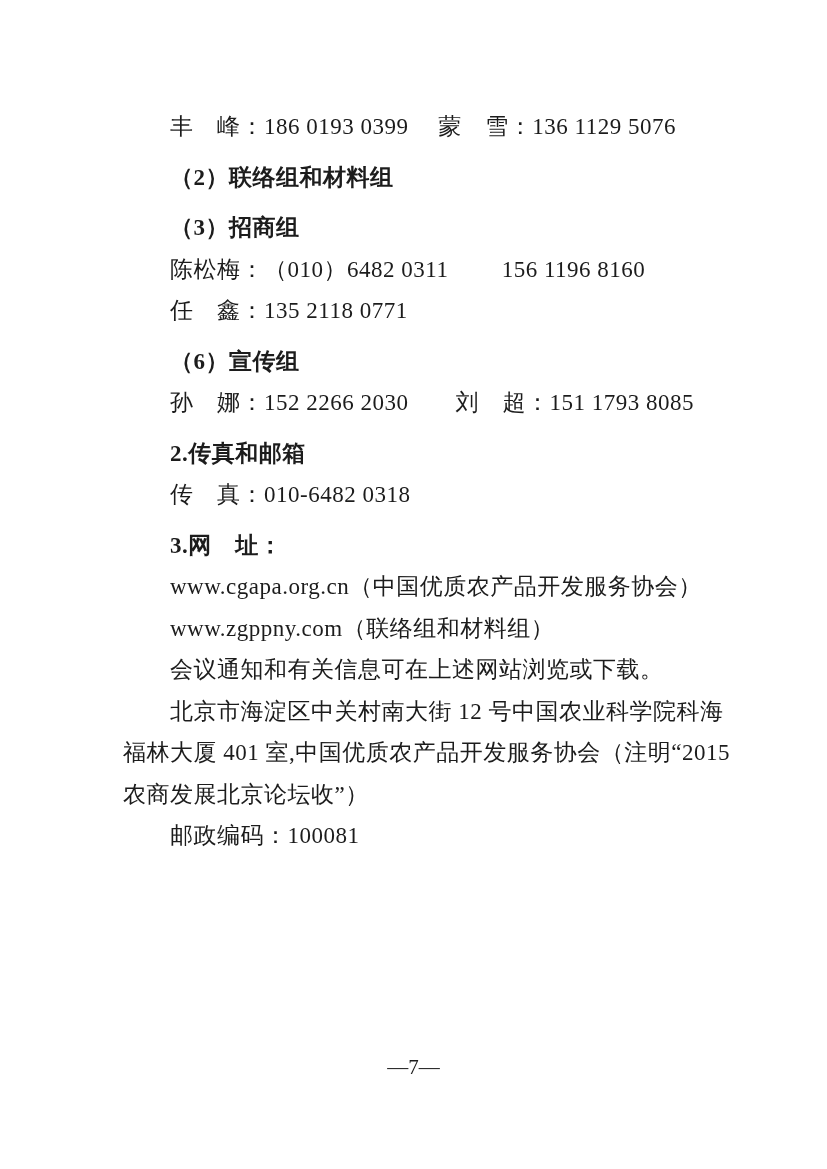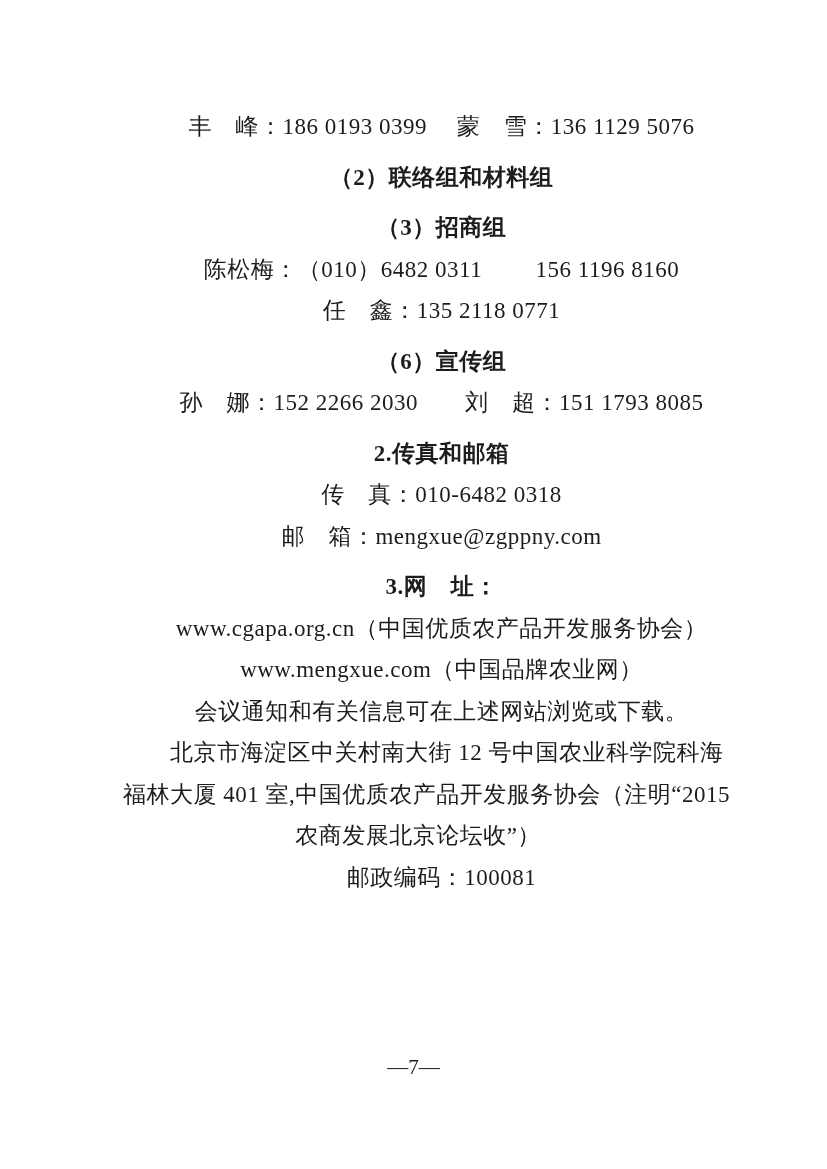--- a/index.html
+++ b/index.html
@@ -16,21 +16,20 @@
     font-family: "Liberation Serif", "DejaVu Serif", serif;
     color: #1c1c1c;
   }
   .doc {
     position: absolute;
     left: 123px;
     top: 106px;
     width: 590px;
     font-size: 23px;
     line-height: 41.5px;
-    text-align: center;
   }
   .line {
     white-space: pre;
     height: 41.5px;
     text-indent: 47px;
     letter-spacing: 0.5px;
   }
   .line.flush {
     text-indent: 0;
   }
@@ -56,24 +55,23 @@
   <div class="doc">
     <div class="line">丰　峰：186 0193 0399　 蒙　雪：136 1129 5076</div>
     <div class="line heading">（2）联络组和材料组</div>
     <div class="line heading">（3）招商组</div>
     <div class="line">陈松梅：（010）6482 0311　　 156 1196 8160</div>
     <div class="line">任　鑫：135 2118 0771</div>
     <div class="line heading">（6）宣传组</div>
     <div class="line">孙　娜：152 2266 2030　　刘　超：151 1793 8085</div>
     <div class="line heading">2.传真和邮箱</div>
     <div class="line">传　真：010-6482 0318</div>
-    <div class="line">邮　箱：mengxue@zgppny.com</div>
     <div class="line heading">3.网　址：</div>
     <div class="line">www.cgapa.org.cn（中国优质农产品开发服务协会）</div>
-    <div class="line">www.mengxue.com（中国品牌农业网）</div>
+    <div class="line">www.zgppny.com（联络组和材料组）</div>
     <div class="line">会议通知和有关信息可在上述网站浏览或下载。</div>
     <div class="line">北京市海淀区中关村南大街 12 号中国农业科学院科海</div>
     <div class="line flush">福林大厦 401 室,中国优质农产品开发服务协会（注明“2015</div>
     <div class="line flush">农商发展北京论坛收”）</div>
     <div class="line">邮政编码：100081</div>
   </div>
   <div class="pageno">—7—</div>
 </div>
 
 </body></html>

